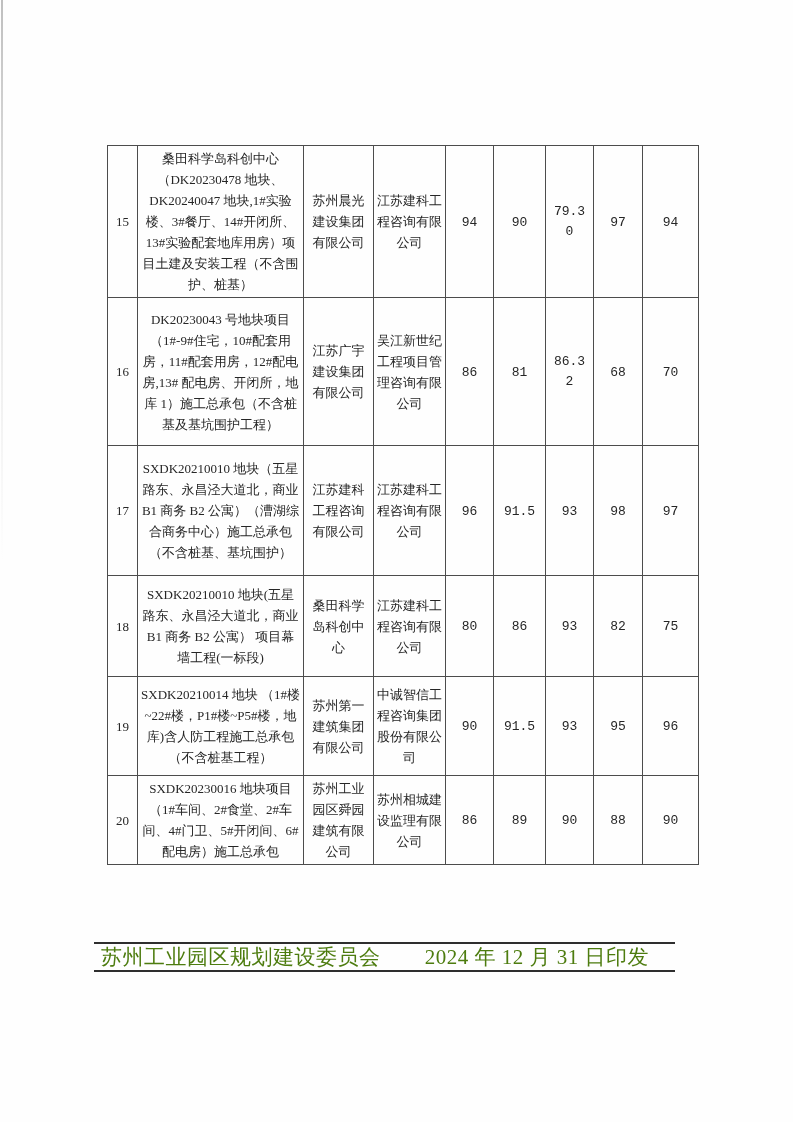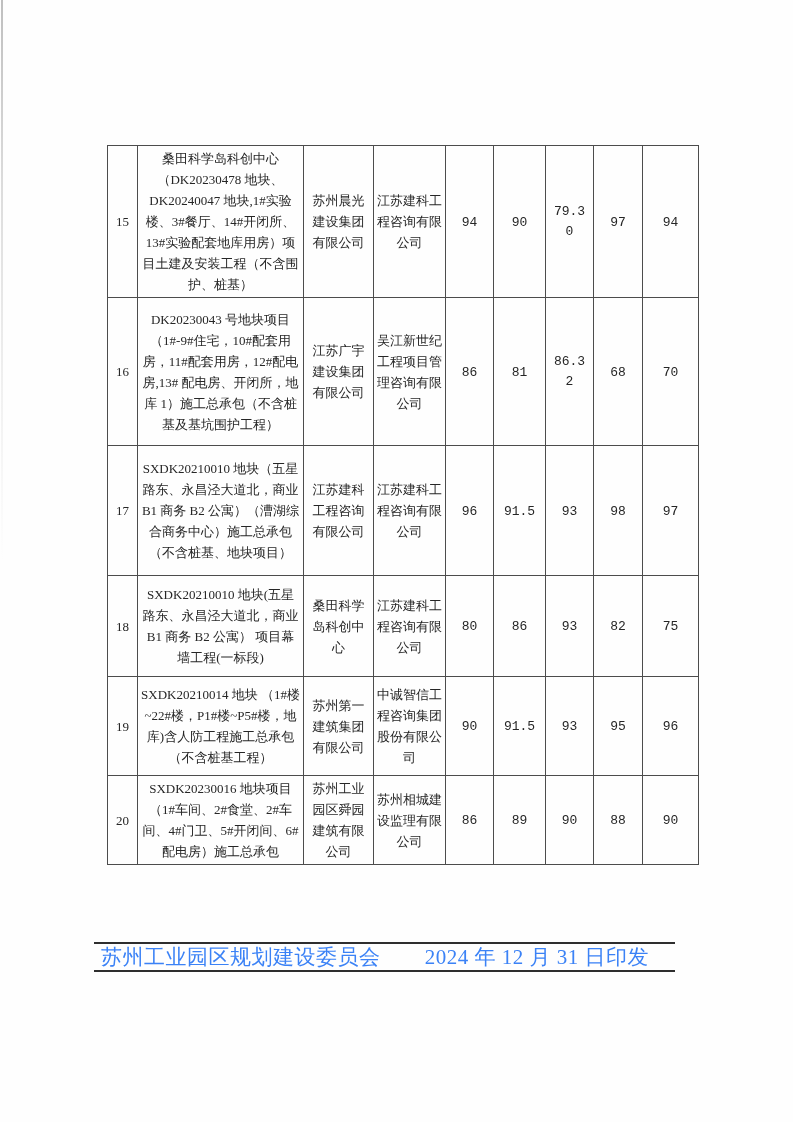--- a/index.html
+++ b/index.html
@@ -58,21 +58,21 @@
   tr.r20{height:85px;}
   .footer{
     position:absolute;left:94px;top:942px;width:581px;height:30px;
     border-top:2px solid #2e2e2e;
     border-bottom:2px solid #2e2e2e;
     box-sizing:border-box;
     display:flex;align-items:center;justify-content:space-between;
     padding:0 26px 0 7px;
     font-size:21px;
     letter-spacing:.5px;
-    color:#3b82f6;
+    color:#4d7c0f;
     white-space:nowrap;
     gap:32px;
   }
 </style>
 </head>
 <body>
 
 <div class="page">
 
   <div class="scan-edge"></div>
@@ -107,21 +107,21 @@
         <td>江苏广宇建设集团有限公司</td>
         <td>吴江新世纪工程项目管理咨询有限公司</td>
         <td class="score"><span>86</span></td>
         <td class="score"><span>81</span></td>
         <td class="score"><span>86.32</span></td>
         <td class="score"><span>68</span></td>
         <td class="score"><span>70</span></td>
       </tr>
       <tr class="r17">
         <td class="num">17</td>
-        <td class="proj">SXDK20210010 地块（五星路东、永昌泾大道北，商业 B1 商务 B2 公寓）（漕湖综合商务中心）施工总承包（不含桩基、地块项目）</td>
+        <td class="proj">SXDK20210010 地块（五星路东、永昌泾大道北，商业 B1 商务 B2 公寓）（漕湖综合商务中心）施工总承包（不含桩基、基坑围护）</td>
         <td>江苏建科工程咨询有限公司</td>
         <td>江苏建科工程咨询有限公司</td>
         <td class="score"><span>96</span></td>
         <td class="score"><span>91.5</span></td>
         <td class="score"><span>93</span></td>
         <td class="score"><span>98</span></td>
         <td class="score"><span>97</span></td>
       </tr>
       <tr class="r18">
         <td class="num">18</td>

